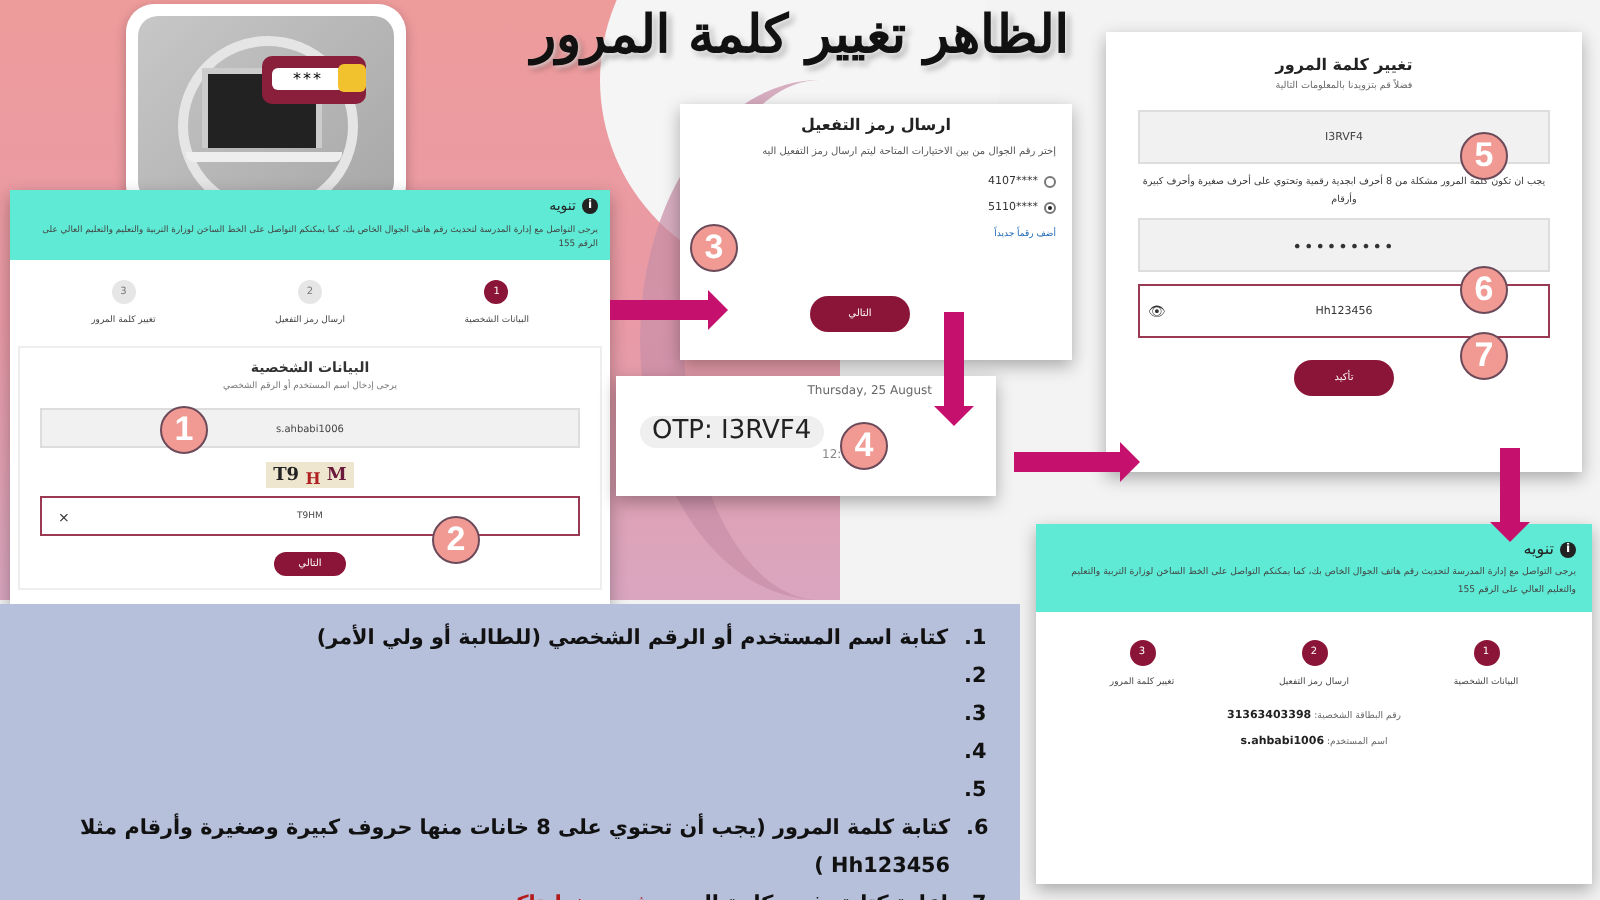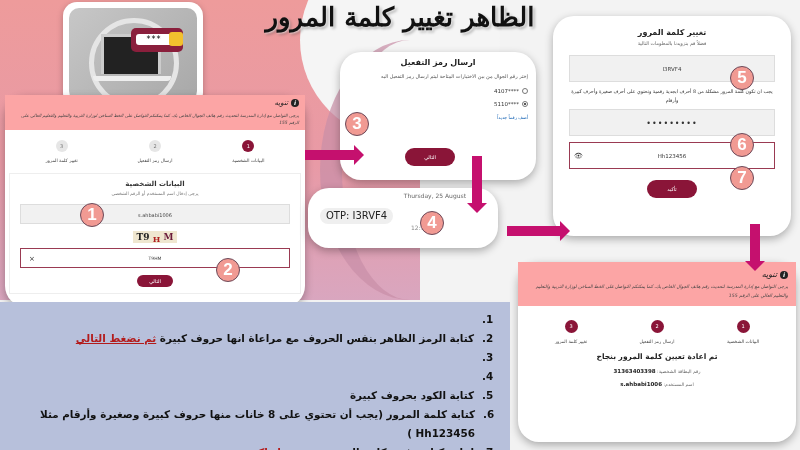--- a/index.html
+++ b/index.html
@@ -38,25 +38,25 @@
     width: 100%; height: 100%; border-radius: 10px;
     background: linear-gradient(135deg, #c7c7c7, #a8a8a8); position: relative; overflow: hidden;
   }
   .laptop-ring { position: absolute; left: 20px; top: 10px; width: 90px; height: 90px; border-radius: 50%; border: 5px solid #e5e5e5; }
   .laptop-screen { position: absolute; left: 32px; top: 26px; width: 60px; height: 40px; background: #222; border: 3px solid #ccc; border-bottom: none; }
   .laptop-base { position: absolute; left: 24px; top: 68px; width: 78px; height: 5px; background: #eee; border-radius: 0 0 4px 4px; }
   .pw-bubble { position: absolute; left: 62px; top: 20px; width: 52px; height: 24px; background: #8a1f3c; border-radius: 5px; }
   .pw-field { position: absolute; left: 5px; top: 6px; width: 36px; height: 11px; background: #fff; border-radius: 3px; font-size: 8px; line-height: 11px; color: #000; letter-spacing: 1px; text-align: center; }
   .lock { position: absolute; left: 38px; top: 4px; width: 14px; height: 14px; background: #f2c12e; border-radius: 3px; }
 
-  .card { position: absolute; background: #fff; box-shadow: 0 3px 8px rgba(0,0,0,0.3); direction: rtl; border-radius: 21px; }
+  .card { position: absolute; background: #fff; box-shadow: 0 3px 8px rgba(0,0,0,0.3); direction: rtl; }
 
   
   .cardA { left: 5px; top: 95px; width: 300px; height: 212px; background: #fff; }
-  .notice { background: #fca5a5; padding: 4px 6px 4px; font-style: italic; }
+  .notice { background: #5eead4; padding: 4px 6px 4px; }
   .notice-head { display: flex; align-items: center; gap: 3px; font-size: 7px; color: #222; }
   .info-icon { width: 8px; height: 8px; border-radius: 50%; background: #222; color: #fff; font-size: 6px; line-height: 8px; text-align: center; font-weight: bold; }
   .notice-text { font-size: 4.4px; color: #444; margin-top: 5px; line-height: 1.6; }
   .steps { display: flex; justify-content: space-around; padding: 10px 10px 4px; direction: rtl; }
   .step { text-align: center; width: 80px; }
   .step-dot { width: 12px; height: 12px; border-radius: 50%; margin: 0 auto 6px; background: #e6e6e6; color: #777; font-size: 5px; line-height: 12px; }
   .step-dot.active { background: #8a1538; color: #fff; }
   .step-label { font-size: 4.5px; color: #444; }
   .formA { margin: 6px 4px 0; border: 1px solid #eee; padding: 6px 10px 6px; text-align: center; }
   .form-title { font-size: 7px; font-weight: bold; color: #333; }
@@ -76,21 +76,21 @@
   .cardB .s { font-size: 5px; color: #555; margin-top: 6px; }
   .radio-row { font-size: 5.5px; color: #333; margin-top: 9px; display: flex; align-items: center; gap: 3px; direction: rtl; }
   .radio { width: 6px; height: 6px; border-radius: 50%; border: 1px solid #777; display: inline-block; position: relative; }
   .radio.on::after { content: ""; position: absolute; left: 1px; top: 1px; width: 2px; height: 2px; border-radius: 50%; background: #222; }
   .link-blue { font-size: 4.5px; color: #1a66b5; margin-top: 8px; }
   .btnB { position: absolute; left: 65px; top: 96px; width: 50px; height: 18px; line-height: 18px; font-size: 5px; }
 
   
   .cardC { left: 308px; top: 188px; width: 190px; height: 60px; direction: ltr; }
   .sms-date { position: absolute; right: 32px; top: 4px; font-size: 6px; color: #666; }
-  .sms-bubble { position: absolute; left: 12px; top: 20px; height: 16px; padding: 0 6px; background: #efefef; border-radius: 8px; font-size: 10px; line-height: 16px; color: #222; }
+  .sms-bubble { position: absolute; left: 12px; top: 20px; height: 16px; padding: 0 6px; background: #efefef; border-radius: 8px; font-size: 13px; line-height: 16px; color: #222; }
   .sms-time { position: absolute; left: 103px; top: 36px; font-size: 6px; color: #888; }
 
   
   .cardD { left: 553px; top: 16px; width: 238px; height: 220px; padding: 6px 16px; text-align: center; }
   .cardD .t { font-size: 8px; font-weight: bold; color: #222; margin-top: 6px; }
   .cardD .s { font-size: 4.8px; color: #666; margin-top: 4px; }
   .cardD .input-grey { height: 27px; line-height: 27px; margin-top: 9px; font-size: 5.5px; }
   .cardD .rule { font-size: 4.8px; color: #333; margin-top: 6px; line-height: 1.8; }
   .cardD .pw { font-size: 8px; letter-spacing: 1px; color: #333; margin-top: 4px; }
   .input-redD { border: 1px solid #9a3a52; height: 27px; line-height: 27px; margin-top: 6px; font-size: 5.5px; color: #333; position: relative; }
@@ -239,49 +239,47 @@
     </div>
     <div class="step">
       <div class="step-dot active">2</div>
       <div class="step-label">ارسال رمز التفعيل</div>
     </div>
     <div class="step">
       <div class="step-dot active">3</div>
       <div class="step-label">تغيير كلمة المرور</div>
     </div>
   </div>
-  <div class="success-title">تم اعادة تعيين كلمة المرور بنجاح</div>
   <div class="success-line">
     <span>رقم البطاقة الشخصية:</span>
     <b>31363403398</b>
   </div>
   <div class="success-line">
     <span>اسم المستخدم:</span>
     <b>s.ahbabi1006</b>
   </div>
 </div>
 
 <div class="instr">
   <ol>
     <li>
         <span class="num">1.</span>
+        <span><span>كتابة اسم المستخدم أو الرقم الشخصي (للطالبة أو ولي الأمر)</span><span class="hl"></span></span>
       </li>
     <li>
         <span class="num">2.</span>
-        <span><span>كتابة الرمز الظاهر بنفس الحروف مع مراعاة انها حروف كبيرة </span><span class="hl">ثم نضغط التالي</span></span>
       </li>
     <li>
         <span class="num">3.</span>
       </li>
     <li>
         <span class="num">4.</span>
       </li>
     <li>
         <span class="num">5.</span>
-        <span><span>كتابة الكود بحروف كبيرة</span><span class="hl"></span></span>
       </li>
     <li>
         <span class="num">6.</span>
         <span><span>كتابة كلمة المرور (يجب أن تحتوي على 8 خانات منها حروف كبيرة وصغيرة وأرقام مثلا Hh123456 )</span><span class="hl"></span></span>
       </li>
     <li>
         <span class="num">7.</span>
         <span><span>إعادة كتابة نفس كلمة المرور </span><span class="hl">ثم نضغط تاكيد</span></span>
       </li>
   </ol>

